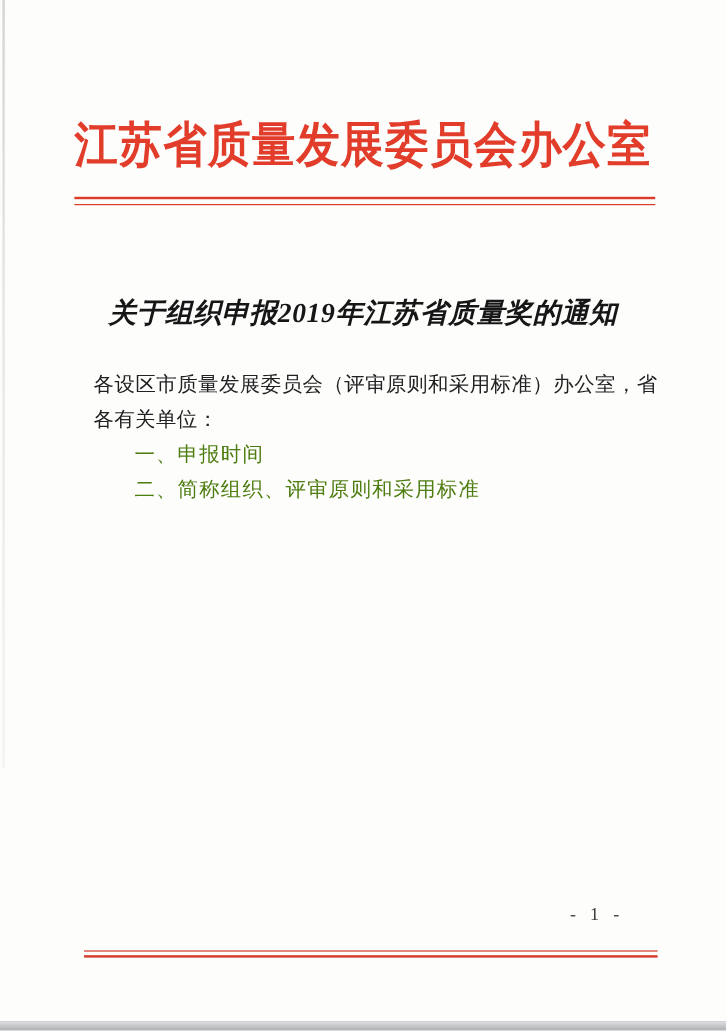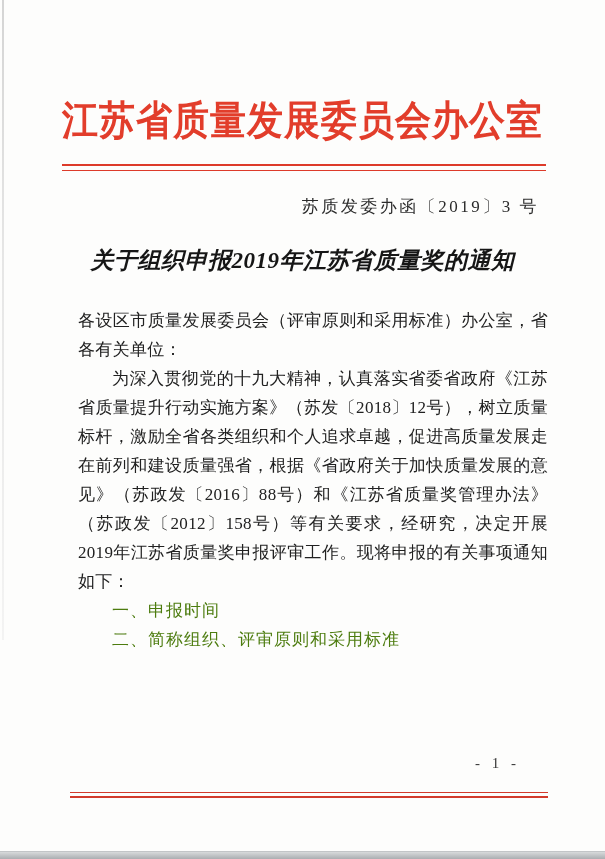--- a/index.html
+++ b/index.html
@@ -115,27 +115,25 @@
 <body>
 
 <div class="page">
 
   <div class="scan-edge-left"></div>
 
   <div class="org-title">江苏省质量发展委员会办公室</div>
 
   <div class="header-rule"></div>
 
-  <div class="doc-number">苏质发委办函〔2019〕3 号</div>
 
   <div class="doc-title">关于组织申报2019年江苏省质量奖的通知</div>
 
   <div class="body-text">
     <p>各设区市质量发展委员会（评审原则和采用标准）办公室，省各有关单位：</p>
-    <p class="indent">为深入贯彻党的十九大精神，认真落实省委省政府《江苏省质量提升行动实施方案》（苏发〔2018〕12号），树立质量标杆，激励全省各类组织和个人追求卓越，促进高质量发展走在前列和建设质量强省，根据《省政府关于加快质量发展的意见》（苏政发〔2016〕88号）和《江苏省质量奖管理办法》（苏政发〔2012〕158号）等有关要求，经研究，决定开展2019年江苏省质量奖申报评审工作。现将申报的有关事项通知如下：</p>
     <p class="section-heading">一、申报时间</p>
     <p class="section-heading">二、简称组织、评审原则和采用标准</p>
   </div>
 
   <div class="page-number">- 1 -</div>
 
   <div class="footer-rule"></div>
 
   <div class="scan-edge-bottom"></div>
 

